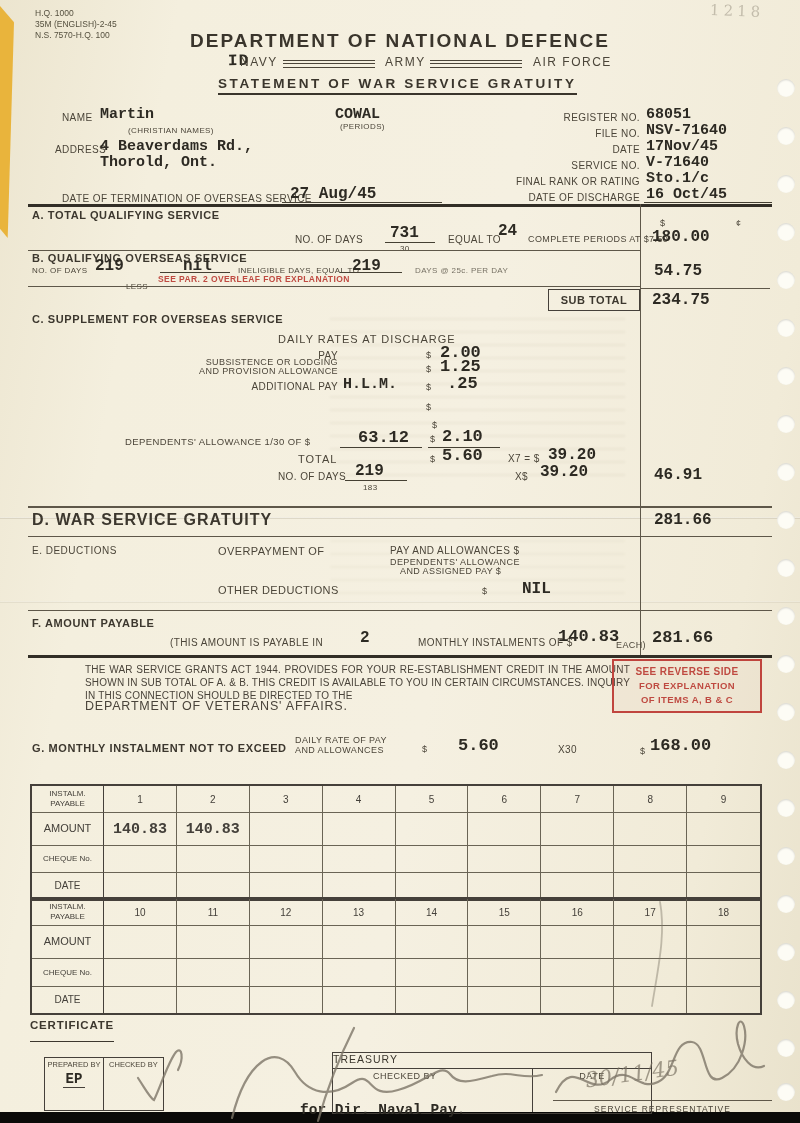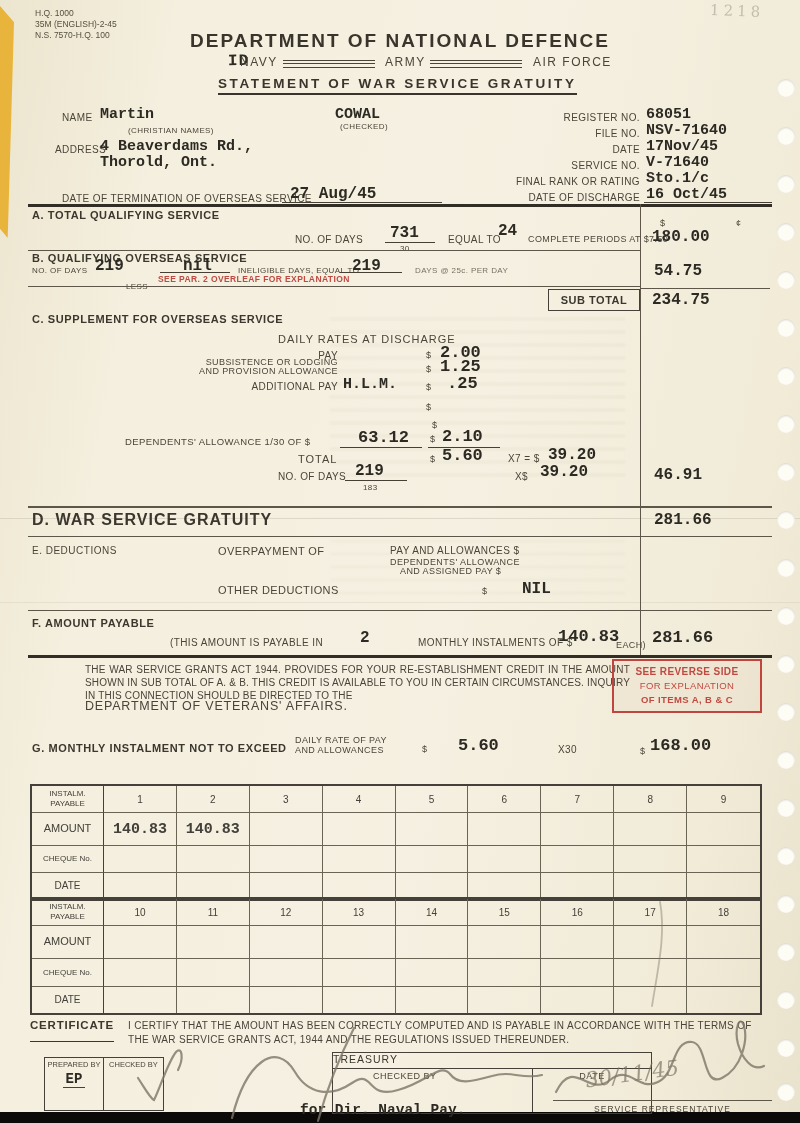--- a/index.html
+++ b/index.html
@@ -84,21 +84,21 @@
   <div class="lbl" style="left:385px;top:55px;font-size:12px;letter-spacing:1.5px;">ARMY</div>
   <div class="triple" style="left:430px;top:60px;width:92px;"></div>
   <div class="lbl" style="left:533px;top:55px;font-size:12px;letter-spacing:1.5px;">AIR FORCE</div>
 
   <div class="abs" style="left:218px;top:76px;font-size:13.5px;font-weight:700;letter-spacing:2.6px;color:#3a352c;border-bottom:2.5px solid #3a352c;padding-bottom:2px;white-space:nowrap;">STATEMENT OF WAR SERVICE GRATUITY</div>
 
   <div class="lbl" style="left:62px;top:112px;">NAME</div>
   <div class="typed" style="left:100px;top:106px;font-size:15px;">Martin</div>
   <div class="lbl sm" style="left:128px;top:126px;">(CHRISTIAN NAMES)</div>
   <div class="typed" style="left:335px;top:106px;font-size:15px;">COWAL</div>
-  <div class="lbl sm" style="left:340px;top:122px;">(CHECKED)</div>
+  <div class="lbl sm" style="left:340px;top:122px;">(PERIODS)</div>
 
   <div class="lbl" style="left:55px;top:144px;">ADDRESS</div>
   <div class="typed" style="left:100px;top:138px;font-size:15px;">4 Beaverdams Rd.,</div>
   <div class="typed" style="left:100px;top:154px;font-size:15px;">Thorold, Ont.</div>
 
   <div class="rlbl" style="left:440px;top:112px;width:200px;">REGISTER NO.</div>
   <div class="typed" style="left:646px;top:106px;font-size:15px;">68051</div>
   <div class="rlbl" style="left:440px;top:128px;width:200px;">FILE NO.</div>
   <div class="typed" style="left:646px;top:122px;font-size:15px;">NSV-71640</div>
   <div class="rlbl" style="left:440px;top:144px;width:200px;">DATE</div>
@@ -206,21 +206,21 @@
   <div class="lbl" style="left:418px;top:637px;">MONTHLY INSTALMENTS OF $</div>
   <div class="typed" style="left:558px;top:627px;font-size:17px;">140.83</div>
   <div class="lbl s9" style="left:616px;top:640px;">EACH)</div>
   <div class="typed" style="left:652px;top:628px;font-size:17px;">281.66</div>
   <div class="rule thick" style="left:28px;top:655px;width:744px;height:3px;"></div>
 
   <div class="abs" style="left:85px;top:663px;width:545px;font-size:10px;color:#49433a;line-height:1.32;text-align:justify;letter-spacing:.2px;">THE WAR SERVICE GRANTS ACT 1944. PROVIDES FOR YOUR RE-ESTABLISHMENT CREDIT IN THE AMOUNT SHOWN IN SUB TOTAL OF A. &amp; B. THIS CREDIT IS AVAILABLE TO YOU IN CERTAIN CIRCUMSTANCES. INQUIRY IN THIS CONNECTION SHOULD BE DIRECTED TO THE</div>
   <div class="abs" style="left:85px;top:699px;font-size:12.5px;color:#49433a;letter-spacing:.8px;">DEPARTMENT OF VETERANS' AFFAIRS.</div>
   <div class="abs" style="left:612px;top:659px;width:146px;height:50px;border:2px solid #c0453e;background:rgba(205,115,105,.05);display:flex;flex-direction:column;align-items:center;justify-content:center;line-height:1.45;">
     <span class="red" style="font-size:10px;font-weight:700;letter-spacing:.4px;">SEE REVERSE SIDE</span>
-    <span class="red" style="font-size:9.5px;font-weight:400;letter-spacing:.4px;">FOR EXPLANATION</span>
+    <span class="red" style="font-size:9.5px;font-weight:700;letter-spacing:.4px;">FOR EXPLANATION</span>
     <span class="red" style="font-size:9.5px;font-weight:700;letter-spacing:.4px;">OF ITEMS A, B &amp; C</span>
   </div>
 
   <div class="head" style="left:32px;top:742px;">G. MONTHLY INSTALMENT NOT TO EXCEED</div>
   <div class="lbl s9" style="left:295px;top:735px;font-size:9px;">DAILY RATE OF PAY</div>
   <div class="lbl s9" style="left:295px;top:745px;font-size:9px;">AND ALLOWANCES</div>
   <div class="lbl s9" style="left:422px;top:744px;">$</div>
   <div class="typed" style="left:458px;top:736px;font-size:17px;">5.60</div>
   <div class="lbl" style="left:558px;top:744px;">X30</div>
   <div class="lbl s9" style="left:640px;top:746px;">$</div>
@@ -312,21 +312,20 @@
     <div class="br"></div>
       <div class="br"></div>
     <div class="br"></div>
       <div class="br"></div>
     <div class="br"></div>
       <div class="br"></div>
     <div class="br er"></div>
   </div>
 
   <div class="abs" style="left:30px;top:1019px;font-size:11.5px;font-weight:700;color:#3c372e;letter-spacing:.8px;border-bottom:1.6px solid #3c372e;padding-bottom:10px;">CERTIFICATE</div>
-  <div class="abs" style="left:128px;top:1019px;width:645px;font-size:10px;color:#49433a;line-height:1.35;letter-spacing:.3px;">I CERTIFY THAT THE AMOUNT HAS BEEN CORRECTLY COMPUTED AND IS PAYABLE IN ACCORDANCE WITH THE TERMS OF THE WAR SERVICE GRANTS ACT, 1944 AND THE REGULATIONS ISSUED THEREUNDER.</div>
 
   <div class="abs" style="left:44px;top:1057px;width:118px;height:52px;border:1.5px solid #45403a;display:grid;grid-template-columns:1fr 1fr;">
     <div style="border-right:1px solid #45403a;text-align:center;">
       <div class="sm" style="font-size:7.5px;color:#4b4539;margin-top:2px;">PREPARED BY</div>
       <div style="font-family:'Liberation Mono','DejaVu Sans Mono',monospace;font-weight:700;font-size:14px;color:#2d2a23;border-bottom:1px solid #45403a;display:inline-block;padding:0 3px;">EP</div>
     </div>
     <div style="text-align:center;">
       <div class="sm" style="font-size:7.5px;color:#4b4539;margin-top:2px;">CHECKED BY</div>
     </div>
   </div>

